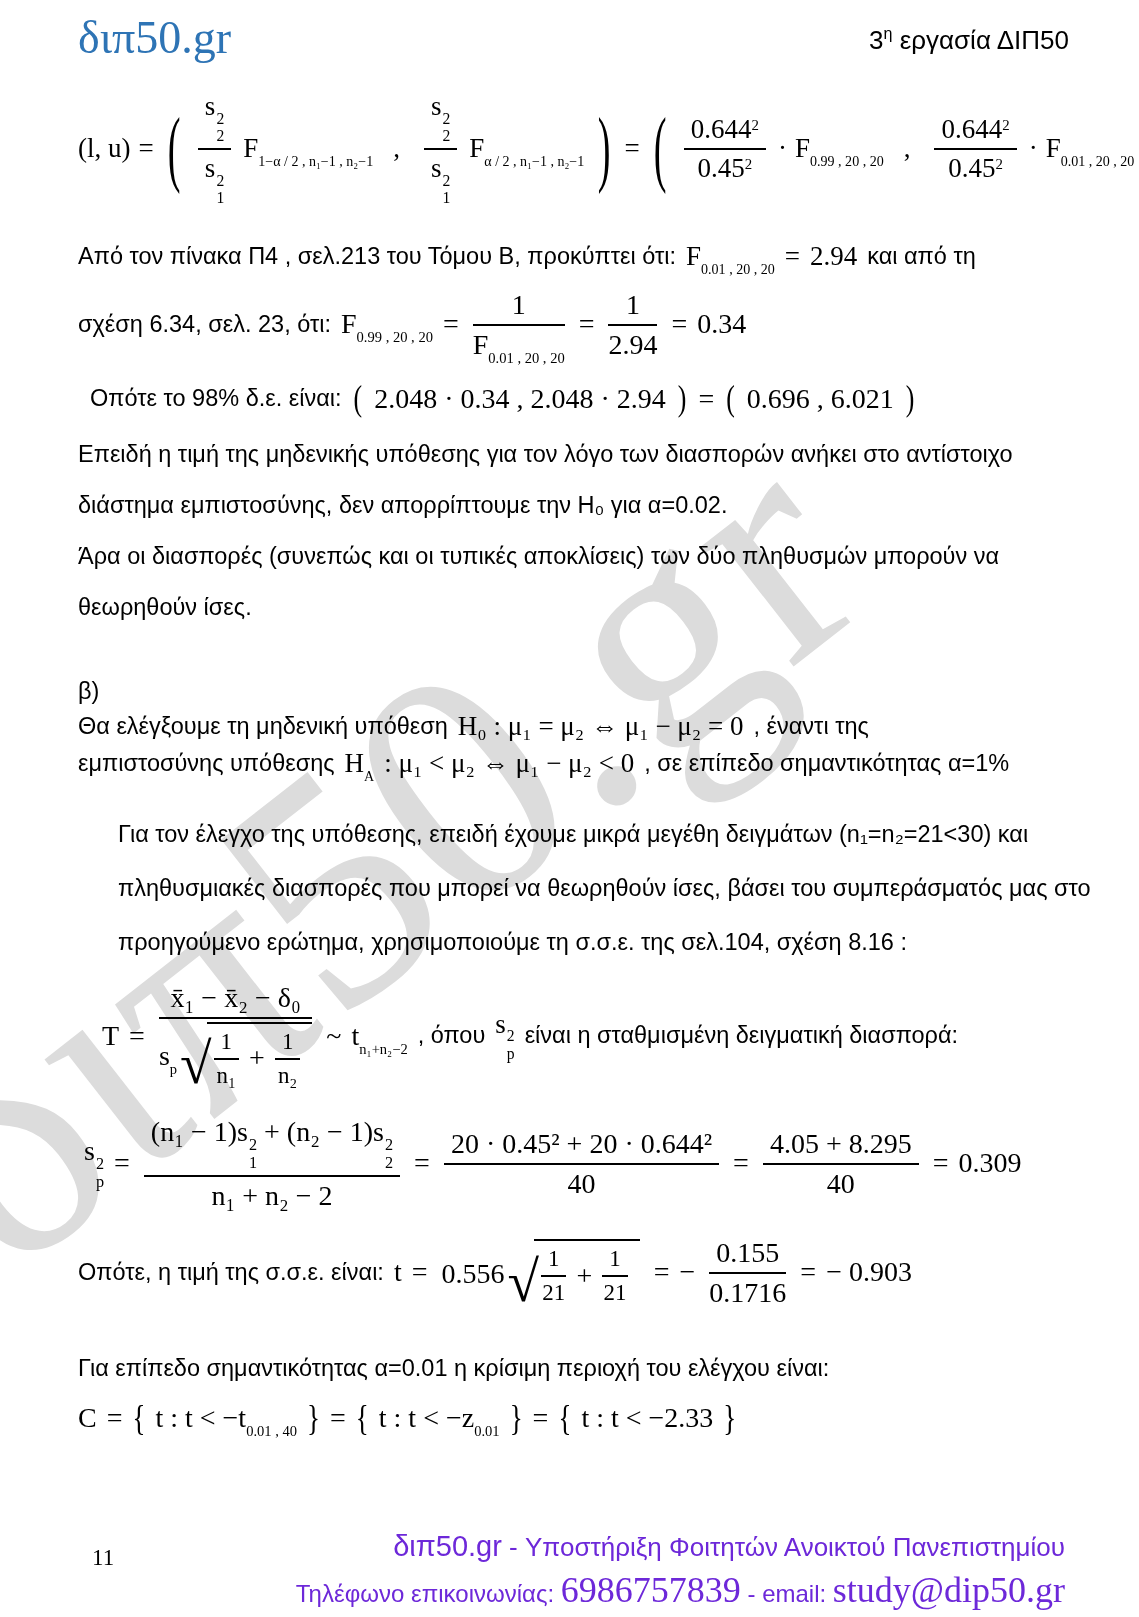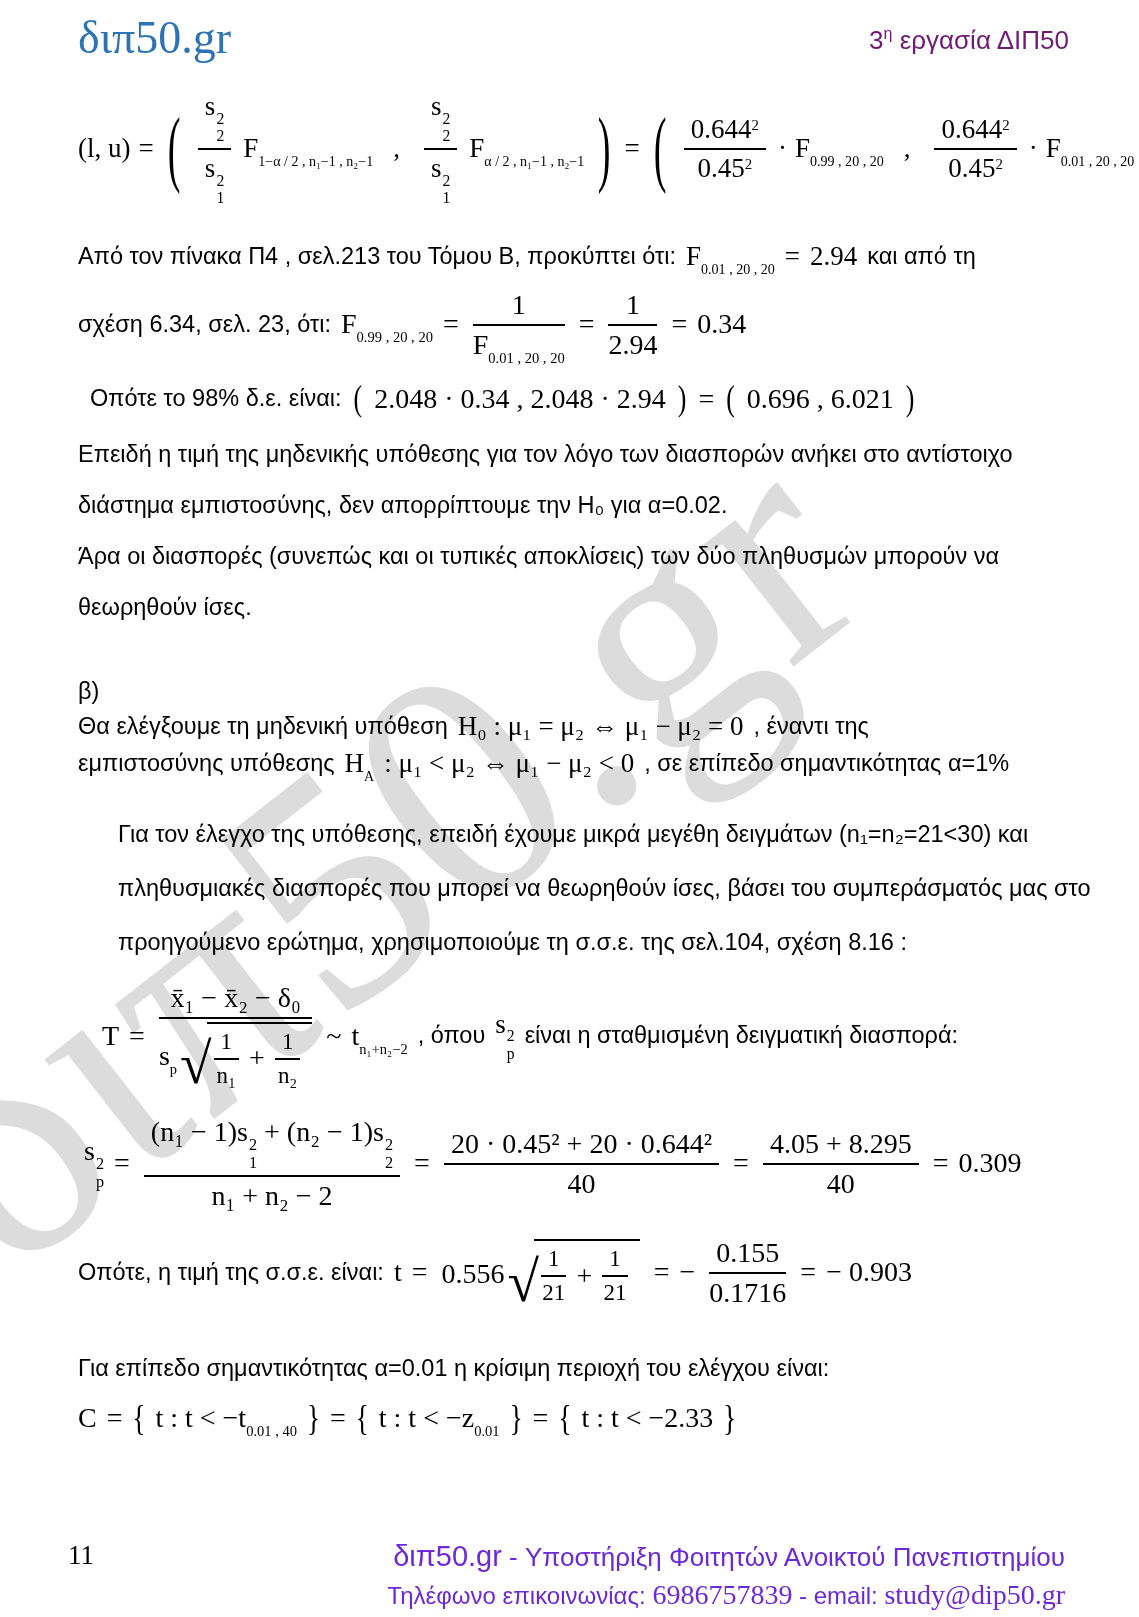--- a/index.html
+++ b/index.html
@@ -12,21 +12,21 @@
                font-family:"Liberation Serif", serif; font-size:330px; line-height:400px;
                color:#dcdcdc; white-space:nowrap;
                transform-origin:100px 200px; transform:rotate(-38deg);
                user-select:none; pointer-events:none; }
 
   .content { position:relative; z-index:1; padding:14px 70px 0 78px; }
 
   
   .header { display:flex; justify-content:space-between; align-items:flex-start; }
   .logo { font-family:"Liberation Serif", serif; font-size:46px; line-height:1.05; color:#2e74b5; }
-  .assignment { font-size:26px; color:#701a75; margin-top:10px; }
+  .assignment { font-size:26px; color:#000000; margin-top:10px; }
   .assignment sup { font-size:0.62em; }
 
   
   .para { font-size:23.5px; line-height:2.18; width:992px; }
   .trow { display:flex; align-items:center; font-size:23.5px; column-gap:10px; white-space:nowrap; }
   .t { font-family:"Liberation Sans", sans-serif; }
 
   
   .math, .mline { font-family:"Liberation Serif", serif; }
   .mline { display:flex; align-items:center; column-gap:8px; white-space:nowrap; }
@@ -63,28 +63,28 @@
   .row-h0  { margin-top:6px; }
   .row-ha  { margin-top:6px; }
   .p-test  { margin-top:28px; line-height:2.3;margin-left:40px; }
   .row-T   { margin-top:12px; margin-left:24px; }
   .row-sp  { margin-top:24px; margin-left:6px; }
   .row-tv  { margin-top:24px; }
   .p-alpha { margin-top:34px; }
   .row-C   { margin-top:8px; }
 
   
-  .page-number { position:absolute; left:68px; bottom:46px; z-index:1;
-                 font-family:"Liberation Serif", serif; font-size:27px; }
+  .page-number { position:absolute; left:92px; bottom:46px; z-index:1;
+                 font-family:"Liberation Serif", serif; font-size:23px; }
   .footer-right { position:absolute; right:74px; bottom:6px; z-index:1; text-align:right;
                   color:#6d28d9; }
   .footer-line1 { font-size:26px; }
   .footer-line1 .brand { font-size:29px; }
   .footer-line2 { font-size:24px; margin-top:6px; }
-  .footer-line2 .serif { font-family:"Liberation Serif", serif; font-size:28px; }
+  .footer-line2 .serif { font-family:"Liberation Serif", serif; font-size:36px; }
 </style>
 </head>
 <body>
 
 <div class="page">
 
   <div class="watermark">διπ50.gr</div>
 
   <div class="content">
 

